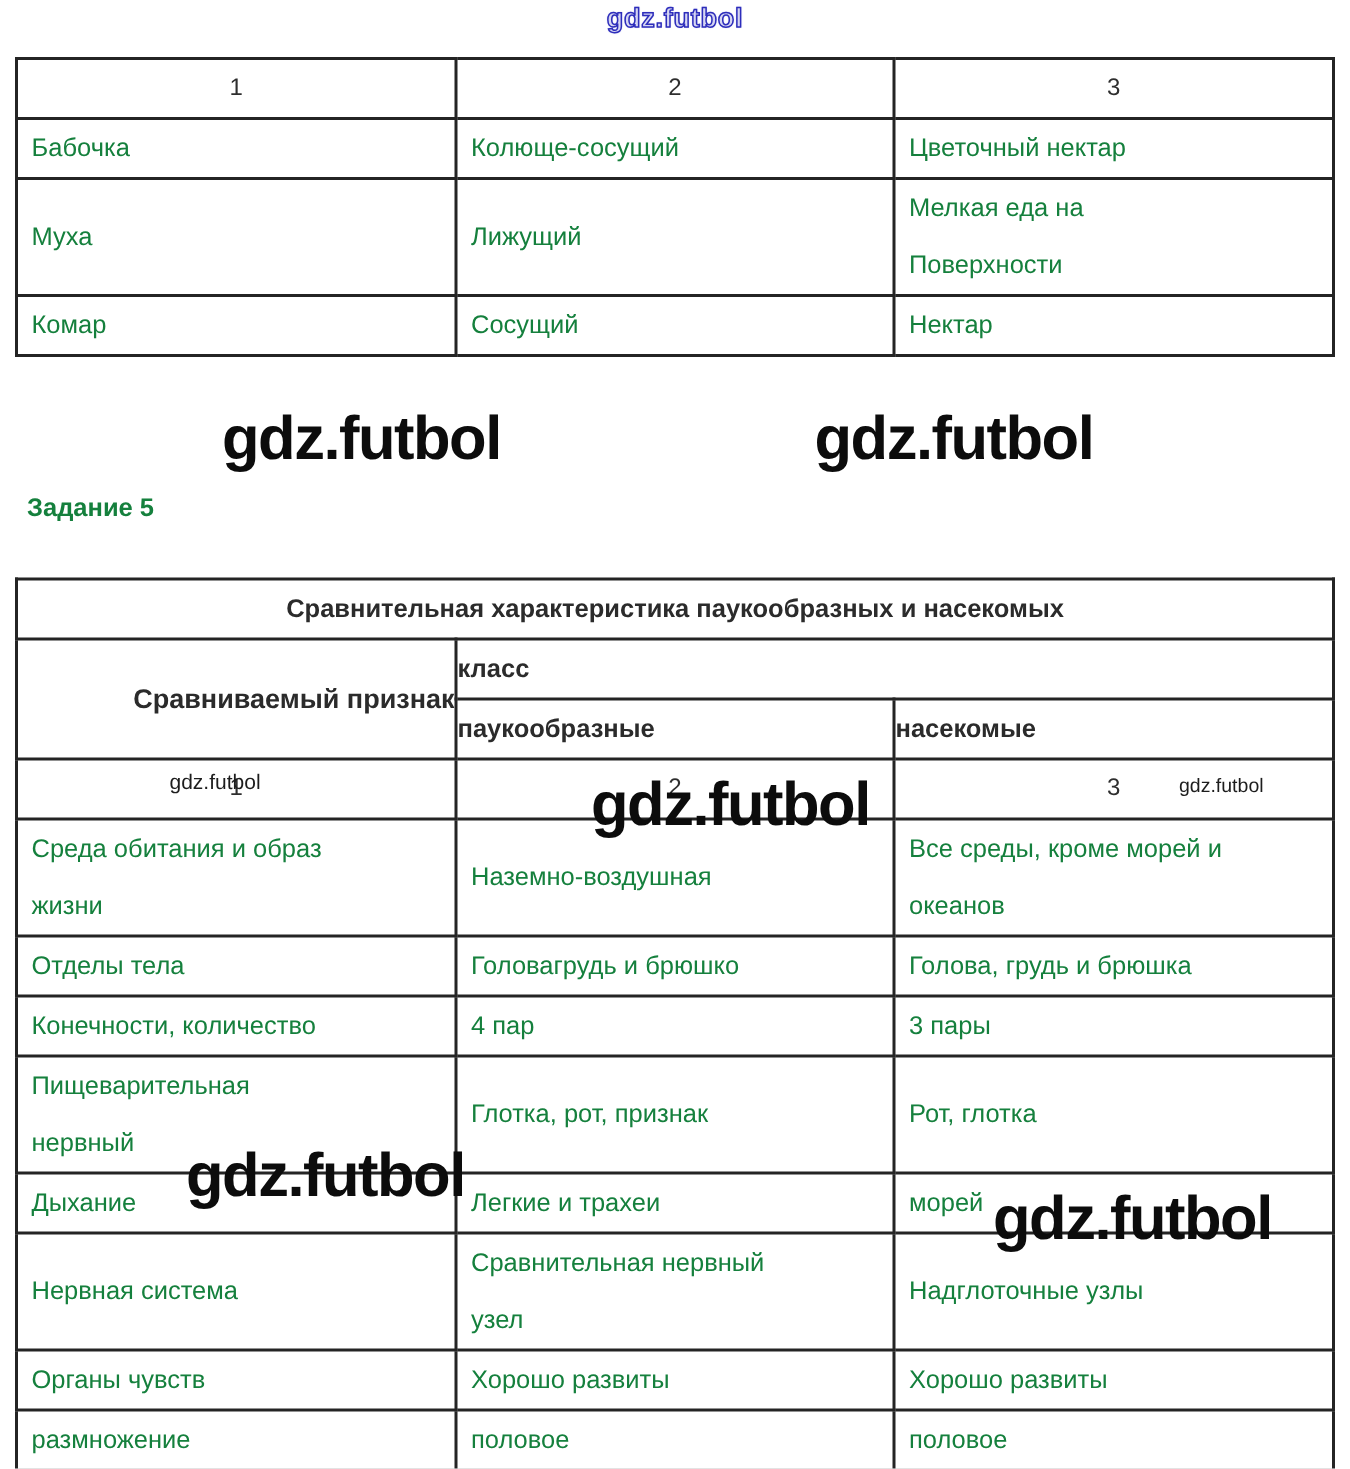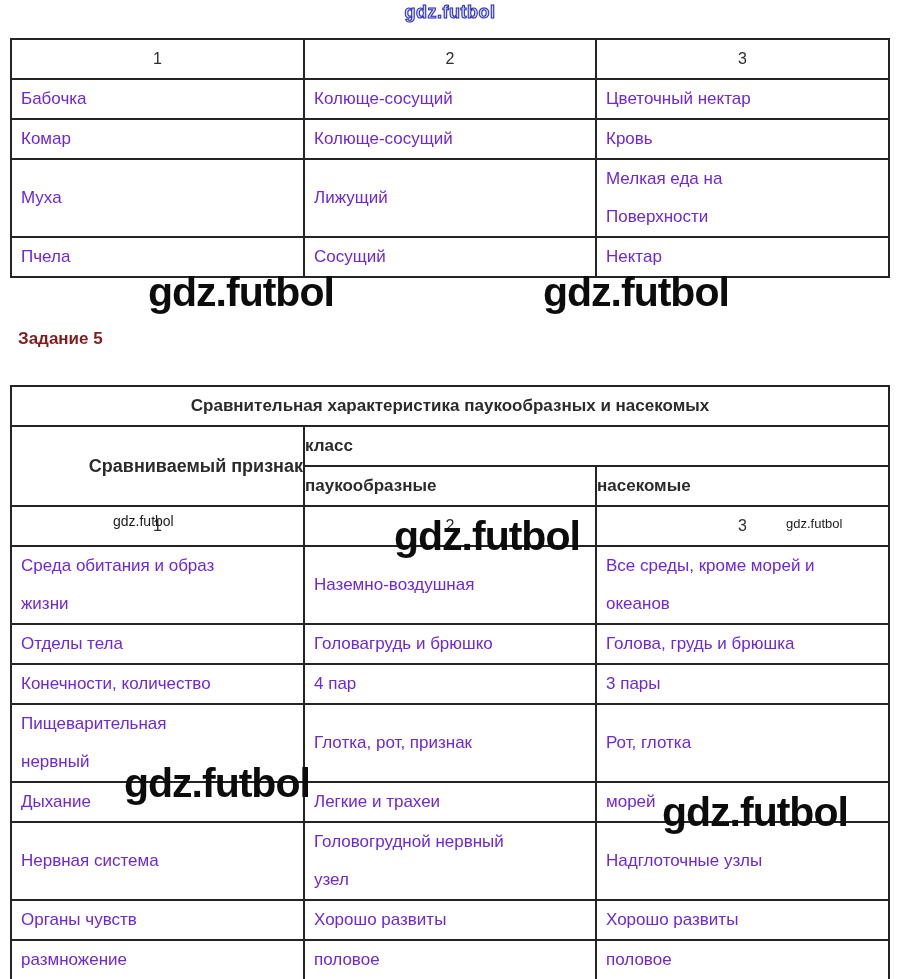--- a/index.html
+++ b/index.html
@@ -31,34 +31,34 @@
   .wm-b { left: 543px; top: 272px; }
   .wm-c { left: 394px; top: 516px; }   
   .wm-d { left: 124px; top: 763px; }   
   .wm-e { left: 662px; top: 792px; }   
   .wm-f { left: 113px; top: 514px; }   
   .wm-g { left: 786px; top: 517px; font-size: 13px; } 
 
   
   .task-heading {
     position: absolute; left: 18px; top: 329px;
-    font-size: 17px; font-weight: 700; color: #7f1d1d;
+    font-size: 17px; font-weight: 700; color: #15803d;
   }
 
   
   table {
     position: absolute; left: 10px;
     width: 878px; border-collapse: collapse; table-layout: fixed;
   }
   #table1 { top: 38px; }
   #table2 { top: 385px; }
   td, th {
     border: 2px solid #242424;
     vertical-align: middle;
-    font-size: 17px; font-weight: 400; color: #6d28d9;
+    font-size: 17px; font-weight: 400; color: #15803d;
     line-height: 38px; white-space: pre-line;
     overflow: hidden;
   }
   td.body-cell { text-align: left; padding: 0 6px 0 9px; }
   th.num-cell  { text-align: center; font-weight: 400; font-size: 16px; color: #2e2e2e; }
   th.bold-cell { font-weight: 700; color: #2b2b2b; }
   #table2 .title-cell  { text-align: center; font-size: 17px; }
   #table2 .feature-cell { text-align: right; padding-left: 9px; font-size: 18px; }
   #table2 .class-cell, #table2 .sub-cell { text-align: left; font-size: 17px; }
   #table2 tr:last-child td { border-bottom-color: #8f8f8f; margin-top: 24px; }
@@ -78,33 +78,28 @@
       <tr style="height:37px">
     <th class="num-cell">1</th>
     <th class="num-cell">2</th>
     <th class="num-cell">3</th>
   </tr>
   <tr style="height:40px">
     <td class="body-cell">Бабочка</td>
     <td class="body-cell">Колюще-сосущий</td>
     <td class="body-cell">Цветочный нектар</td>
   </tr>
-  <tr style="height:38px">
-    <td class="body-cell">Комар</td>
-    <td class="body-cell">Колюще-сосущий</td>
-    <td class="body-cell">Кровь</td>
-  </tr>
   <tr style="height:77px">
     <td class="body-cell">Муха</td>
     <td class="body-cell">Лижущий</td>
     <td class="body-cell">Мелкая еда на
 Поверхности</td>
   </tr>
   <tr style="height:35px">
-    <td class="body-cell">Пчела</td>
+    <td class="body-cell">Комар</td>
     <td class="body-cell">Сосущий</td>
     <td class="body-cell">Нектар</td>
   </tr>
 </tbody>
   </table>
 
 <div class="wm-big wm-a">gdz.futbol</div>
 <div class="wm-big wm-b">gdz.futbol</div>
 
 <div class="task-heading">Задание 5</div>
@@ -155,21 +150,21 @@
     <td class="body-cell">Глотка, рот, признак</td>
     <td class="body-cell">Рот, глотка</td>
   </tr>
   <tr style="height:37px">
     <td class="body-cell">Дыхание</td>
     <td class="body-cell">Легкие и трахеи</td>
     <td class="body-cell">морей</td>
   </tr>
   <tr style="height:78px">
     <td class="body-cell">Нервная система</td>
-    <td class="body-cell">Головогрудной нервный
+    <td class="body-cell">Сравнительная нервный
 узел</td>
     <td class="body-cell">Надглоточные узлы</td>
   </tr>
   <tr style="height:39px">
     <td class="body-cell">Органы чувств</td>
     <td class="body-cell">Хорошо развиты</td>
     <td class="body-cell">Хорошо развиты</td>
   </tr>
   <tr style="height:39px">
     <td class="body-cell">размножение</td>

